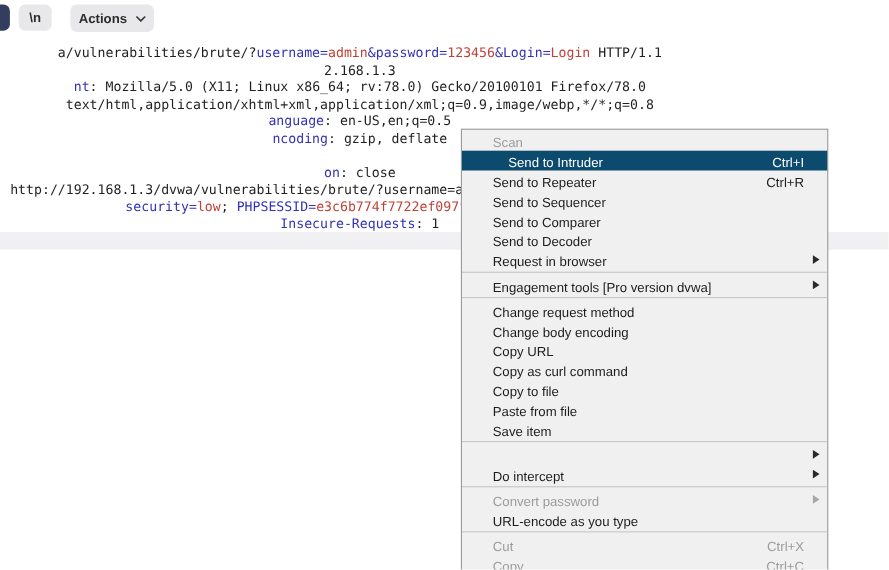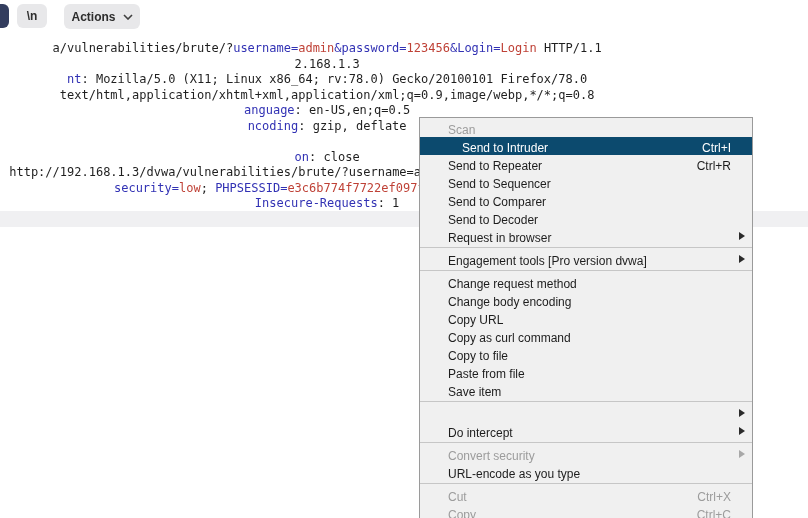--- a/index.html
+++ b/index.html
@@ -112,21 +112,21 @@
       <div class="msep"></div>
       <div class="mrow">
         <span class="marr"></span>
       </div>
       <div class="mrow">
         <span class="mlabel">Do intercept</span>
         <span class="marr"></span>
       </div>
       <div class="msep"></div>
       <div class="mrow dis">
-        <span class="mlabel">Convert security</span>
+        <span class="mlabel">Convert password</span>
         <span class="marr"></span>
       </div>
       <div class="mrow">
         <span class="mlabel">URL-encode as you type</span>
       </div>
       <div class="msep"></div>
       <div class="mrow dis">
         <span class="mlabel">Cut</span>
         <span class="msc">Ctrl+X</span>
       </div>

